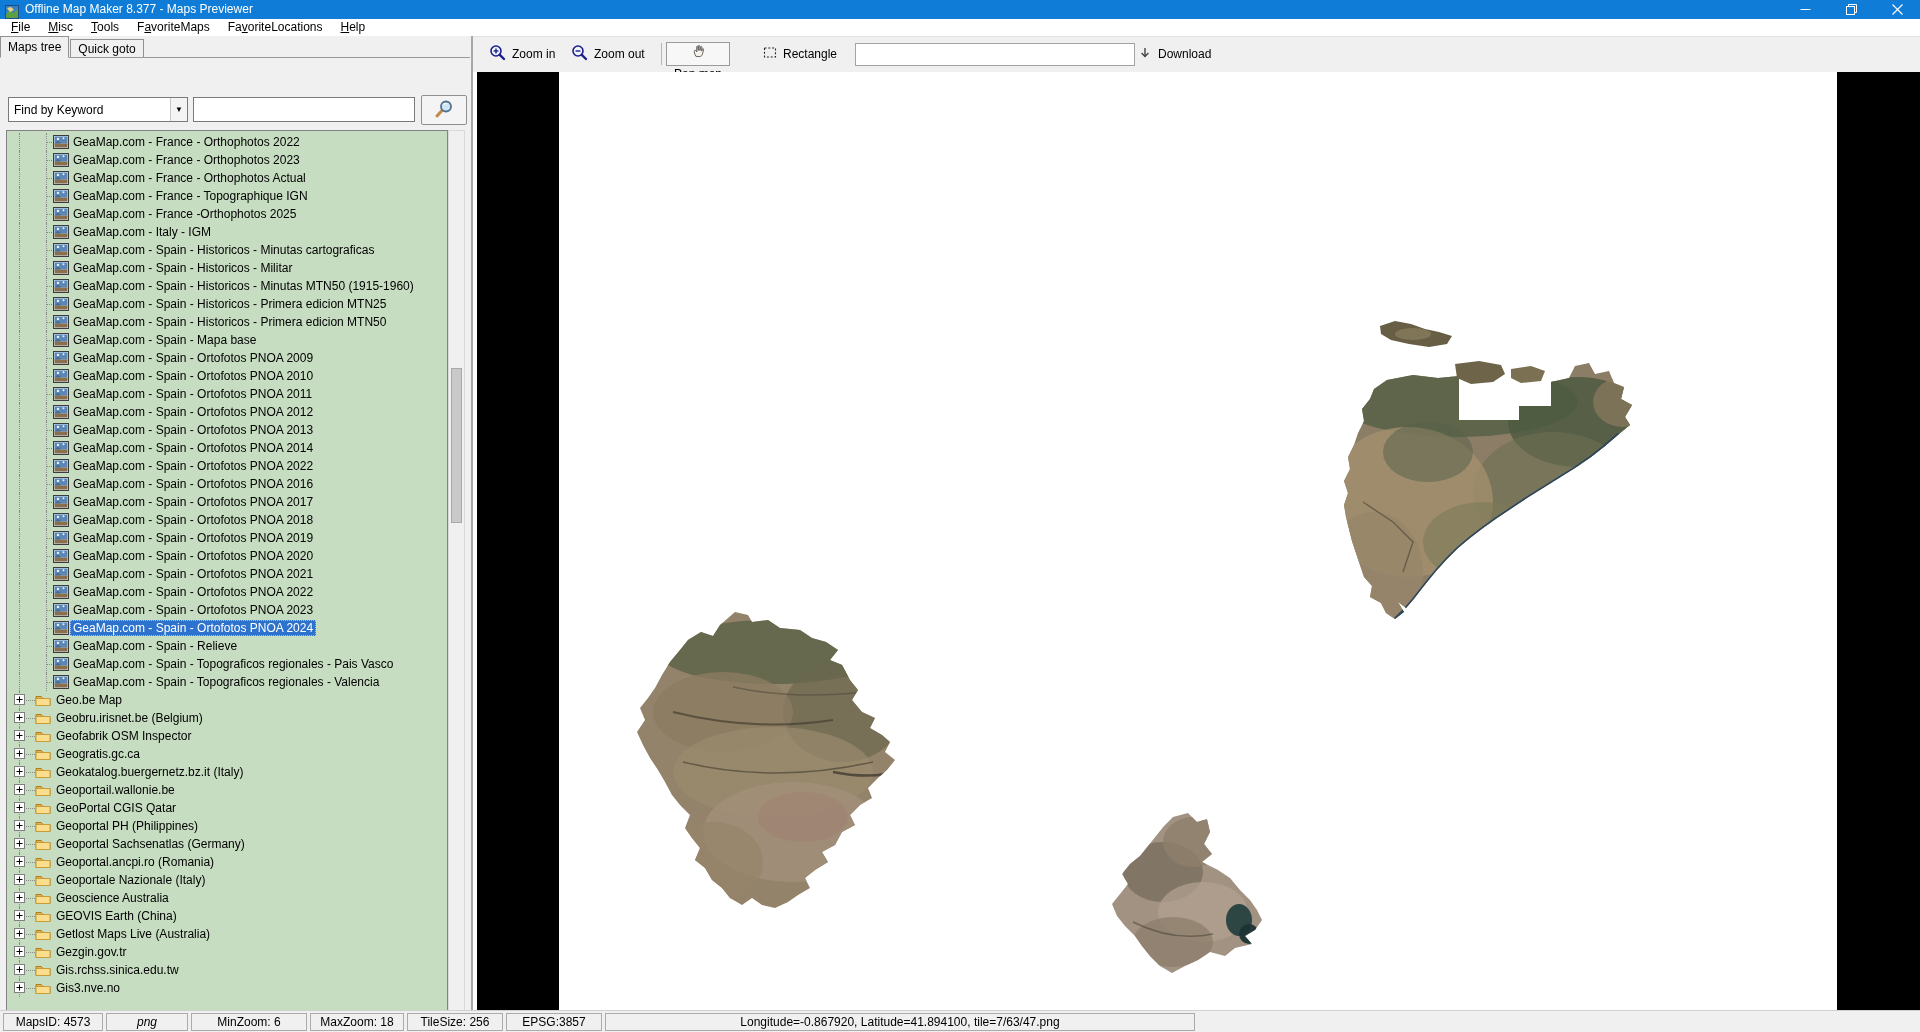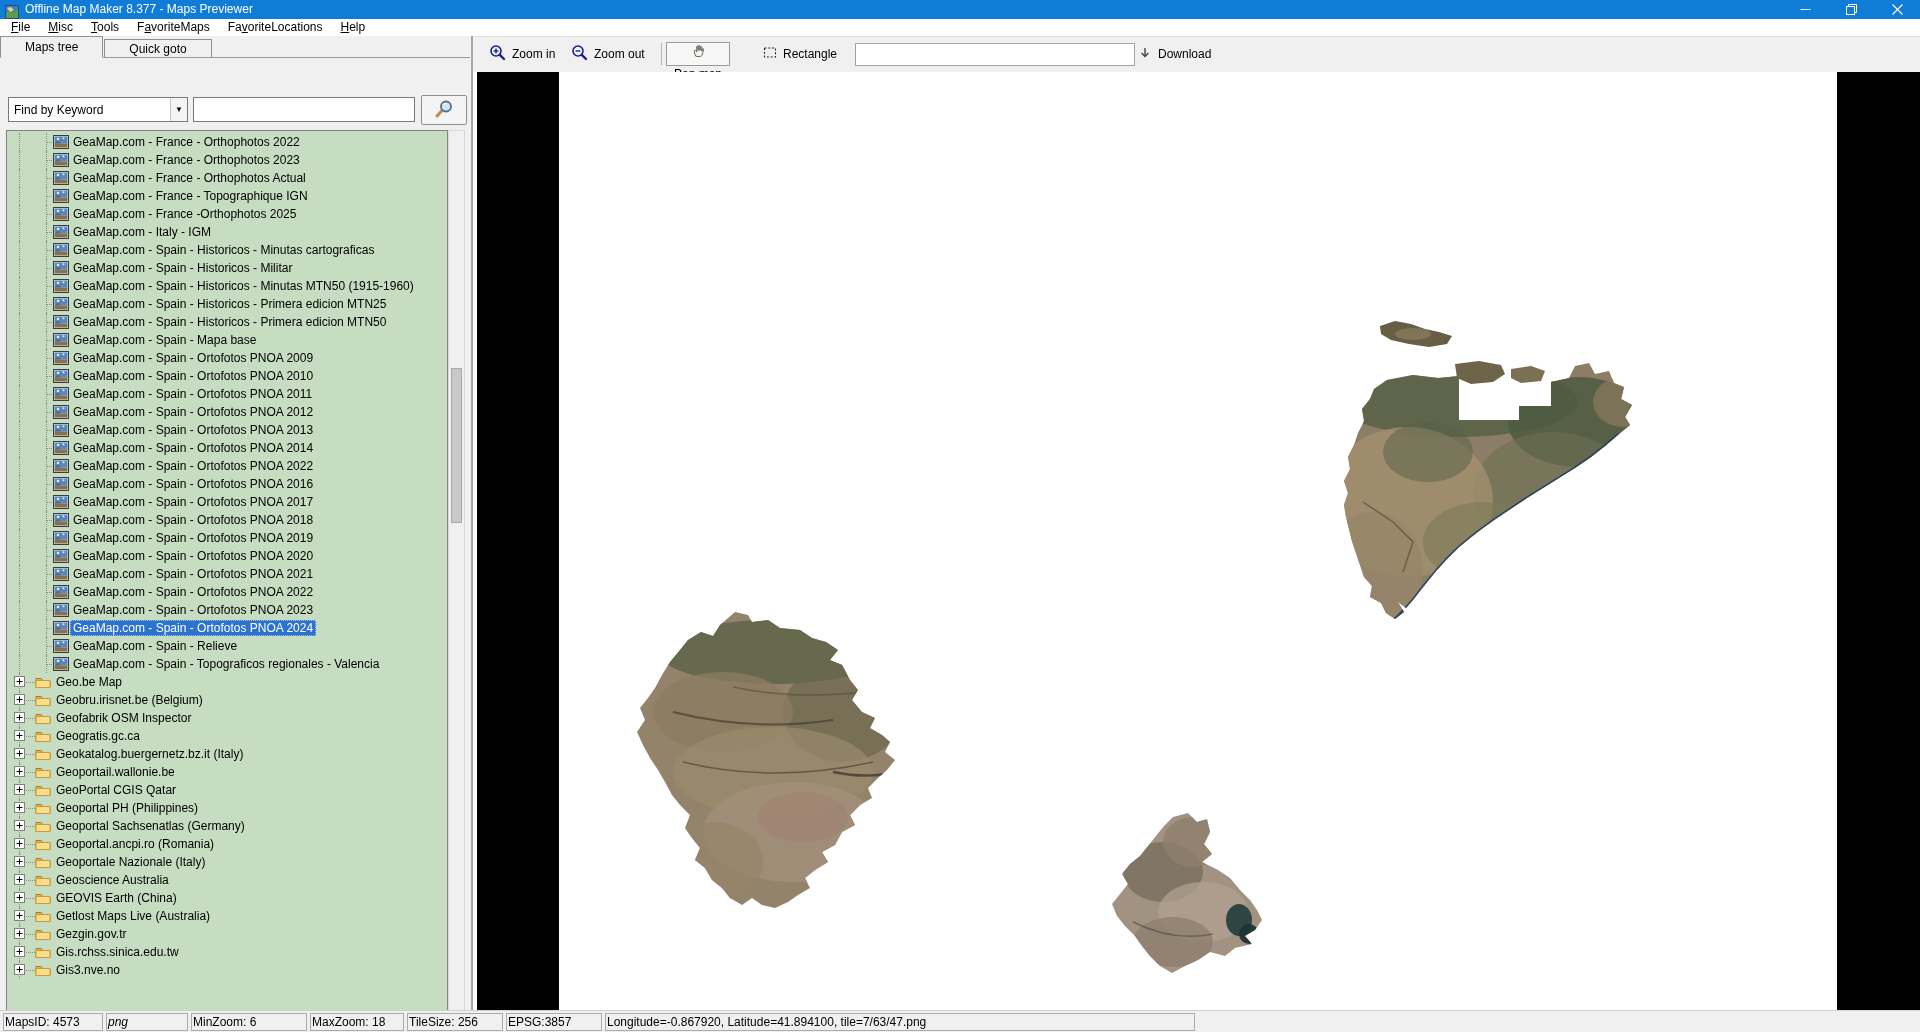--- a/index.html
+++ b/index.html
@@ -17,21 +17,21 @@
   
   .menubar { position:absolute; left:0; top:19px; width:1920px; height:17px; background:#ffffff; display:flex; align-items:center; }
   .menu-item { padding:0 9px; line-height:17px; cursor:default; }
   .menu-item:first-child { margin-left:2px;text-align:center; }
   .menu-item u { text-decoration:underline; }
 
   
   .leftpanel { position:absolute; left:0; top:36px; width:471px; height:974px; background:#f0f0f0; }
   .splitter { position:absolute; left:471px; top:36px; width:2px; height:974px; background:#a8a8a8; }
   .tabsrow { position:absolute; left:0; top:0; height:22px; display:flex; }
-  .tab { padding:0 24px; line-height:19px; border:1px solid #919191; background:#f0f0f0; margin-right:1px; }
+  .tab { padding:0 7px; line-height:19px; border:1px solid #919191; background:#f0f0f0; margin-right:1px; }
   .tab.active { height:22px; line-height:21px; border-bottom:1px solid #f0f0f0; position:relative; z-index:2; }
   .tab.inactive { height:19px; margin-top:3px; }
   .panelbox { position:absolute; left:0; top:21px; width:470px; height:700px; border-top:1px solid #9a9a9a; background:#f0f0f0; }
 
   .combo { position:absolute; left:8px; top:39px; width:180px; height:25px; background:#fff; border:1px solid #7a7a7a; display:flex; align-items:center; }
   .combo .cval { flex:1; padding-left:5px; }
   .combo .carr { width:17px; height:100%; display:flex; align-items:center; justify-content:center; border-left:1px solid #c8c8c8; background:#f4f4f4; font-size:8px; }
   .searchinput { position:absolute; left:193px; top:39px; width:222px; height:25px; background:#fff; border:1px solid #7a7a7a; font-family:"Liberation Sans",sans-serif; font-size:12px; padding:0 4px; }
   .searchbtn { position:absolute; left:421px; top:37px; width:46px; height:30px; background:#f4f4f4; border:1px solid #8f8f8f; border-radius:2px; display:flex; align-items:center; justify-content:center; }
 
@@ -58,21 +58,21 @@
   .rightpanel { position:absolute; left:473px; top:36px; width:1447px; height:974px;padding-left:20px; }
   .toolbar { position:absolute; left:0; top:0; width:1447px; height:36px; background:#f0f0f0; border-top:1px solid #e2e2e2; }
   .tbtn { position:absolute; top:5px; height:24px; display:flex; align-items:center; gap:6px; padding:0 7px; background:transparent; border:1px solid transparent; font-size:12px; }
   .tbtn.toggled { background:#f7f7f7; border:1px solid #9a9a9a; }
   .tsep { position:absolute; left:188px; top:6px; width:1px; height:22px; background:#b5b5b5; }
   .tinput { position:absolute; left:382px; top:6px; width:280px; height:23px; background:#fff; border:1px solid #a3a3a3; font-family:"Liberation Sans",sans-serif; font-size:12px; padding:0 4px; }
   .map { position:absolute; left:0; top:36px; width:1447px; height:938px; background:#ffffff; }
 
   
   .statusbar { position:absolute; left:0; top:1010px; width:1920px; height:22px; background:#f0f0f0; border-top:1px solid #d0d0d0; display:flex; align-items:center; padding-left:3px; gap:3px; }
-  .scell { height:18px; line-height:16px; border:1px solid #ababab; background:#f0f0f0; padding:0 1px; white-space:nowrap; overflow:hidden; }
+  .scell { height:18px; line-height:16px; border:1px solid #ababab; background:#f0f0f0; padding:0 1px; white-space:nowrap; overflow:hidden;text-align:center; }
 </style>
 </head>
 <body>
 
 <div class="screen">
 
   <div class="titlebar">
     <span class="appicon">
       <svg width="14" height="14" viewBox="0 0 14 14">
         <rect x="0.5" y="0.5" width="13" height="13" fill="#3d7ec2" stroke="#1d4f86"></rect>
@@ -530,20 +530,34 @@
             <span class="g ghleaf"></span>
             <span class="ticon-leaf"><svg width="16" height="14" viewBox="0 0 16 14">
                 <rect x="0.5" y="0.5" width="15" height="13" fill="#dce8f0" stroke="#3c3c3c"></rect>
                 <rect x="1.5" y="1.5" width="13" height="7" fill="#5b87b8"></rect>
                 <rect x="1.5" y="8.5" width="13" height="4" fill="#8a6f4c"></rect>
                 <circle cx="5" cy="4" r="1.2" fill="#ffffff" opacity="0.9"></circle>
                 <circle cx="10.5" cy="3.2" r="1" fill="#e8f2fa"></circle>
                 <path d="M1.5 8.5 L5 5.5 L8 8.5 Z" fill="#4a6a8e"></path>
               </svg></span>
             <span class="tlabel">GeaMap.com - Spain - Relieve</span>
+          </div>
+          <div class="trow t-map">
+            <span class="g gvroot"></span>
+            <span class="g gvchild"></span>
+            <span class="g ghleaf"></span>
+            <span class="ticon-leaf"><svg width="16" height="14" viewBox="0 0 16 14">
+                <rect x="0.5" y="0.5" width="15" height="13" fill="#dce8f0" stroke="#3c3c3c"></rect>
+                <rect x="1.5" y="1.5" width="13" height="7" fill="#5b87b8"></rect>
+                <rect x="1.5" y="8.5" width="13" height="4" fill="#8a6f4c"></rect>
+                <circle cx="5" cy="4" r="1.2" fill="#ffffff" opacity="0.9"></circle>
+                <circle cx="10.5" cy="3.2" r="1" fill="#e8f2fa"></circle>
+                <path d="M1.5 8.5 L5 5.5 L8 8.5 Z" fill="#4a6a8e"></path>
+              </svg></span>
+            <span class="tlabel">GeaMap.com - Spain - Topograficos regionales - Pais Vasco</span>
           </div>
           <div class="trow t-map">
             <span class="g gvroot"></span>
             <span class="g gvchild"></span>
             <span class="g ghleaf"></span>
             <span class="ticon-leaf"><svg width="16" height="14" viewBox="0 0 16 14">
                 <rect x="0.5" y="0.5" width="15" height="13" fill="#dce8f0" stroke="#3c3c3c"></rect>
                 <rect x="1.5" y="1.5" width="13" height="7" fill="#5b87b8"></rect>
                 <rect x="1.5" y="8.5" width="13" height="4" fill="#8a6f4c"></rect>
                 <circle cx="5" cy="4" r="1.2" fill="#ffffff" opacity="0.9"></circle>

